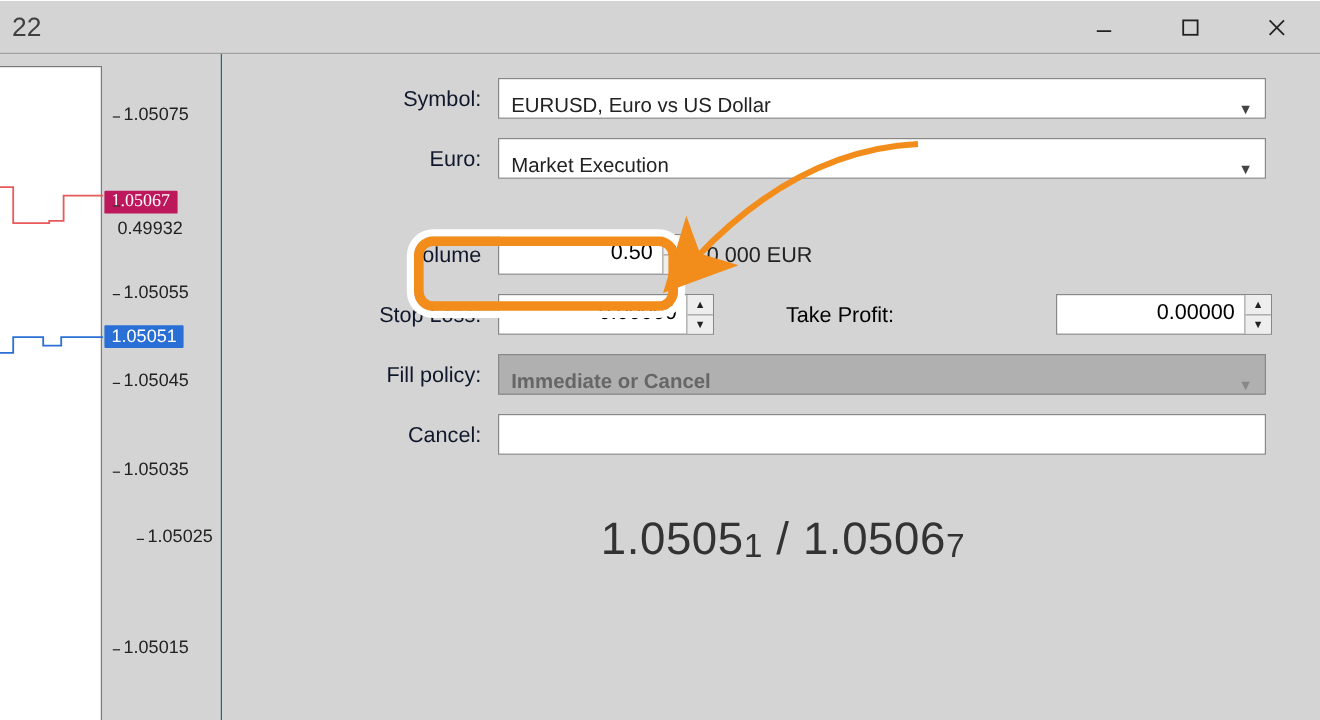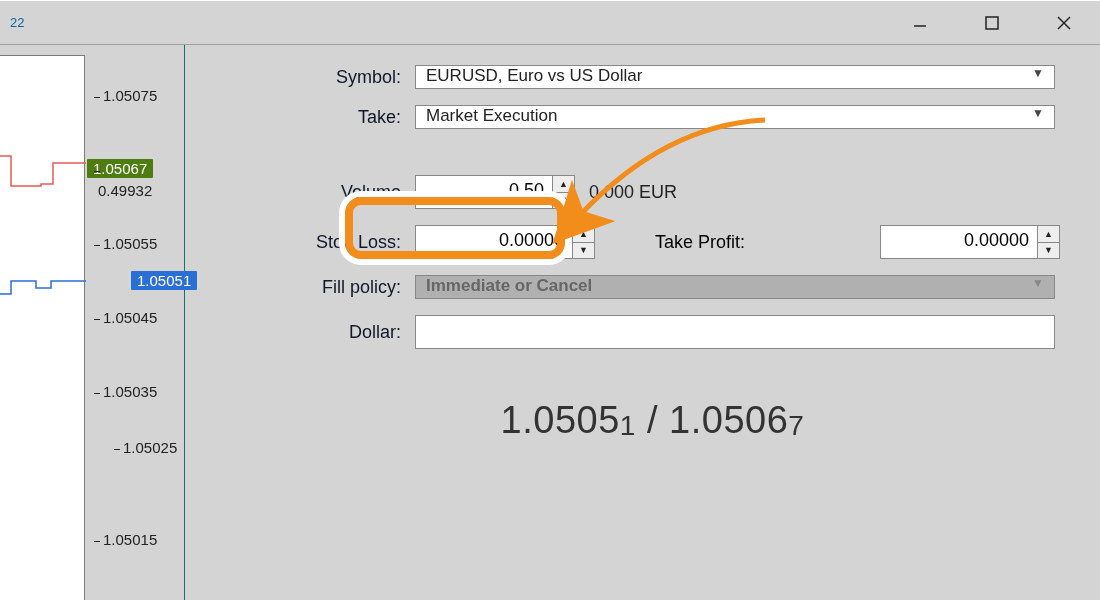--- a/index.html
+++ b/index.html
@@ -14,22 +14,22 @@
   .titlebar {
     display: flex;
     align-items: center;
     justify-content: space-between;
     height: 44px;
     padding: 0 0 0 10px;
     background: #d4d4d4;
     border-bottom: 1px solid #a0a0a0;
   }
   .titlebar .title {
-    font-size: 13px;
-    color: #0369a1;
+    font-size: 22px;
+    color: #404040;
   }
   .winbtns { display: flex; height: 100%; }
   .winbtn {
     width: 72px; height: 44px;
     display: flex; align-items: center; justify-content: center;
     font-size: 20px; color: #222;
   }
   .winbtn svg { stroke: #222; stroke-width: 1.5; fill: none; }
   .body {
     display: flex;
@@ -65,21 +65,21 @@
   }
   .tick .dash { position: absolute; left: -9px; top: 10px; width: 6px; height: 1px; background: #222; }
   .price-box {
     position: absolute;
     left: 2px;
     padding: 1px 6px;
     font-size: 15px;
     color: #fff;
     border-radius: 1px;
   }
-  .price-box.red { background: #4d7c0f; }
+  .price-box.red { background: #be185d; font-family: Liberation Serif, serif; }
   .price-box.blue { background: #2a6fd6; }
   .chart-line-red {
     position: absolute;
     stroke: #e85a5a; stroke-width: 1.5; fill: none;
   }
   .chart-line-blue {
     position: absolute;
     stroke: #2a6fd6; stroke-width: 1.5; fill: none;
   }
   .form-pane {
@@ -95,25 +95,25 @@
   .label {
     width: 170px;
     text-align: right;
     font-size: 18px;
     color: #0f172a;
     padding-right: 14px;
   }
   .combo {
     flex: 1;
     max-width: 640px;
-    height: 24px;
+    height: 34px;
     background: #fff;
     border: 1px solid #888;
     display: flex;
-    align-items: flex-start;
+    align-items: flex-end;
     justify-content: space-between;
     padding: 0 10px;
     font-size: 17px;
     color: #222;
   }
   .combo.disabled { background: #b0b0b0; color: #666; font-weight: bold; }
   .combo .chev { font-size: 12px; color: #444; }
   .num-input {
     width: 160px;
     height: 34px;
@@ -207,40 +207,40 @@
           <polyline class="chart-line-red" points="0,95 15,95 15,100 30,100 30,130 60,130 60,128 72,128 72,107 105,107"></polyline>
           <polyline class="chart-line-blue" points="0,225 12,225 12,238 30,238 30,225 55,225 55,232 70,232 70,225 105,225"></polyline>
         </svg>
       </div>
       <div class="chart-axis">
         <div class="tick" style="top:32px;"><span class="dash"></span><span>1.05075</span></div>
         <div class="price-box red" style="top:104px;">1.05067</div>
         <div class="tick" style="top:106px;"><span class="dash"></span><span style="visibility:hidden;">1.05065</span></div>
         <div class="tick" style="top:127px; left:13px; font-size:15px;"><span>0.49932</span></div>
         <div class="tick" style="top:180px;"><span class="dash"></span><span>1.05055</span></div>
-        <div class="price-box blue" style="top:216px;margin-left:44px;">1.05051</div>
+        <div class="price-box blue" style="top:216px;">1.05051</div>
         <div class="tick" style="top:254px;"><span class="dash"></span><span>1.05045</span></div>
         <div class="tick" style="top:328px;"><span class="dash"></span><span>1.05035</span></div>
         <div class="tick" style="top:384px;margin-left:20px;"><span class="dash"></span><span>1.05025</span></div>
         <div class="tick" style="top:476px;"><span class="dash"></span><span>1.05015</span></div>
       </div>
     </div>
 
     <div class="form-pane">
 
       <div class="row">
         <div class="label">Symbol:</div>
         <div class="combo">
           <span>EURUSD, Euro vs US Dollar</span>
           <span class="chev">▼</span>
         </div>
       </div>
 
       <div class="row">
-        <div class="label">Take:</div>
+        <div class="label">Euro:</div>
         <div class="combo">
           <span>Market Execution</span>
           <span class="chev">▼</span>
         </div>
       </div>
 
       <div style="height:30px;"></div>
 
       <div class="row">
         <div class="label">Volume</div>
@@ -279,21 +279,21 @@
 
       <div class="row">
         <div class="label">Fill policy:</div>
         <div class="combo disabled">
           <span>Immediate or Cancel</span>
           <span class="chev" style="color:#888;">▼</span>
         </div>
       </div>
 
       <div class="row">
-        <div class="label">Dollar:</div>
+        <div class="label">Cancel:</div>
         <div class="comment-input"></div>
       </div>
 
       <div class="quote">
         <span>1.0505</span><span class="sub">1</span><span> / </span><span>1.0506</span><span class="sub">7</span>
       </div>
 
       <div class="highlight" style="top:152px; left:160px; width:220px; height:62px;"></div>
 
       <svg class="arrow" style="top:60px; left:350px;" width="260" height="150">

